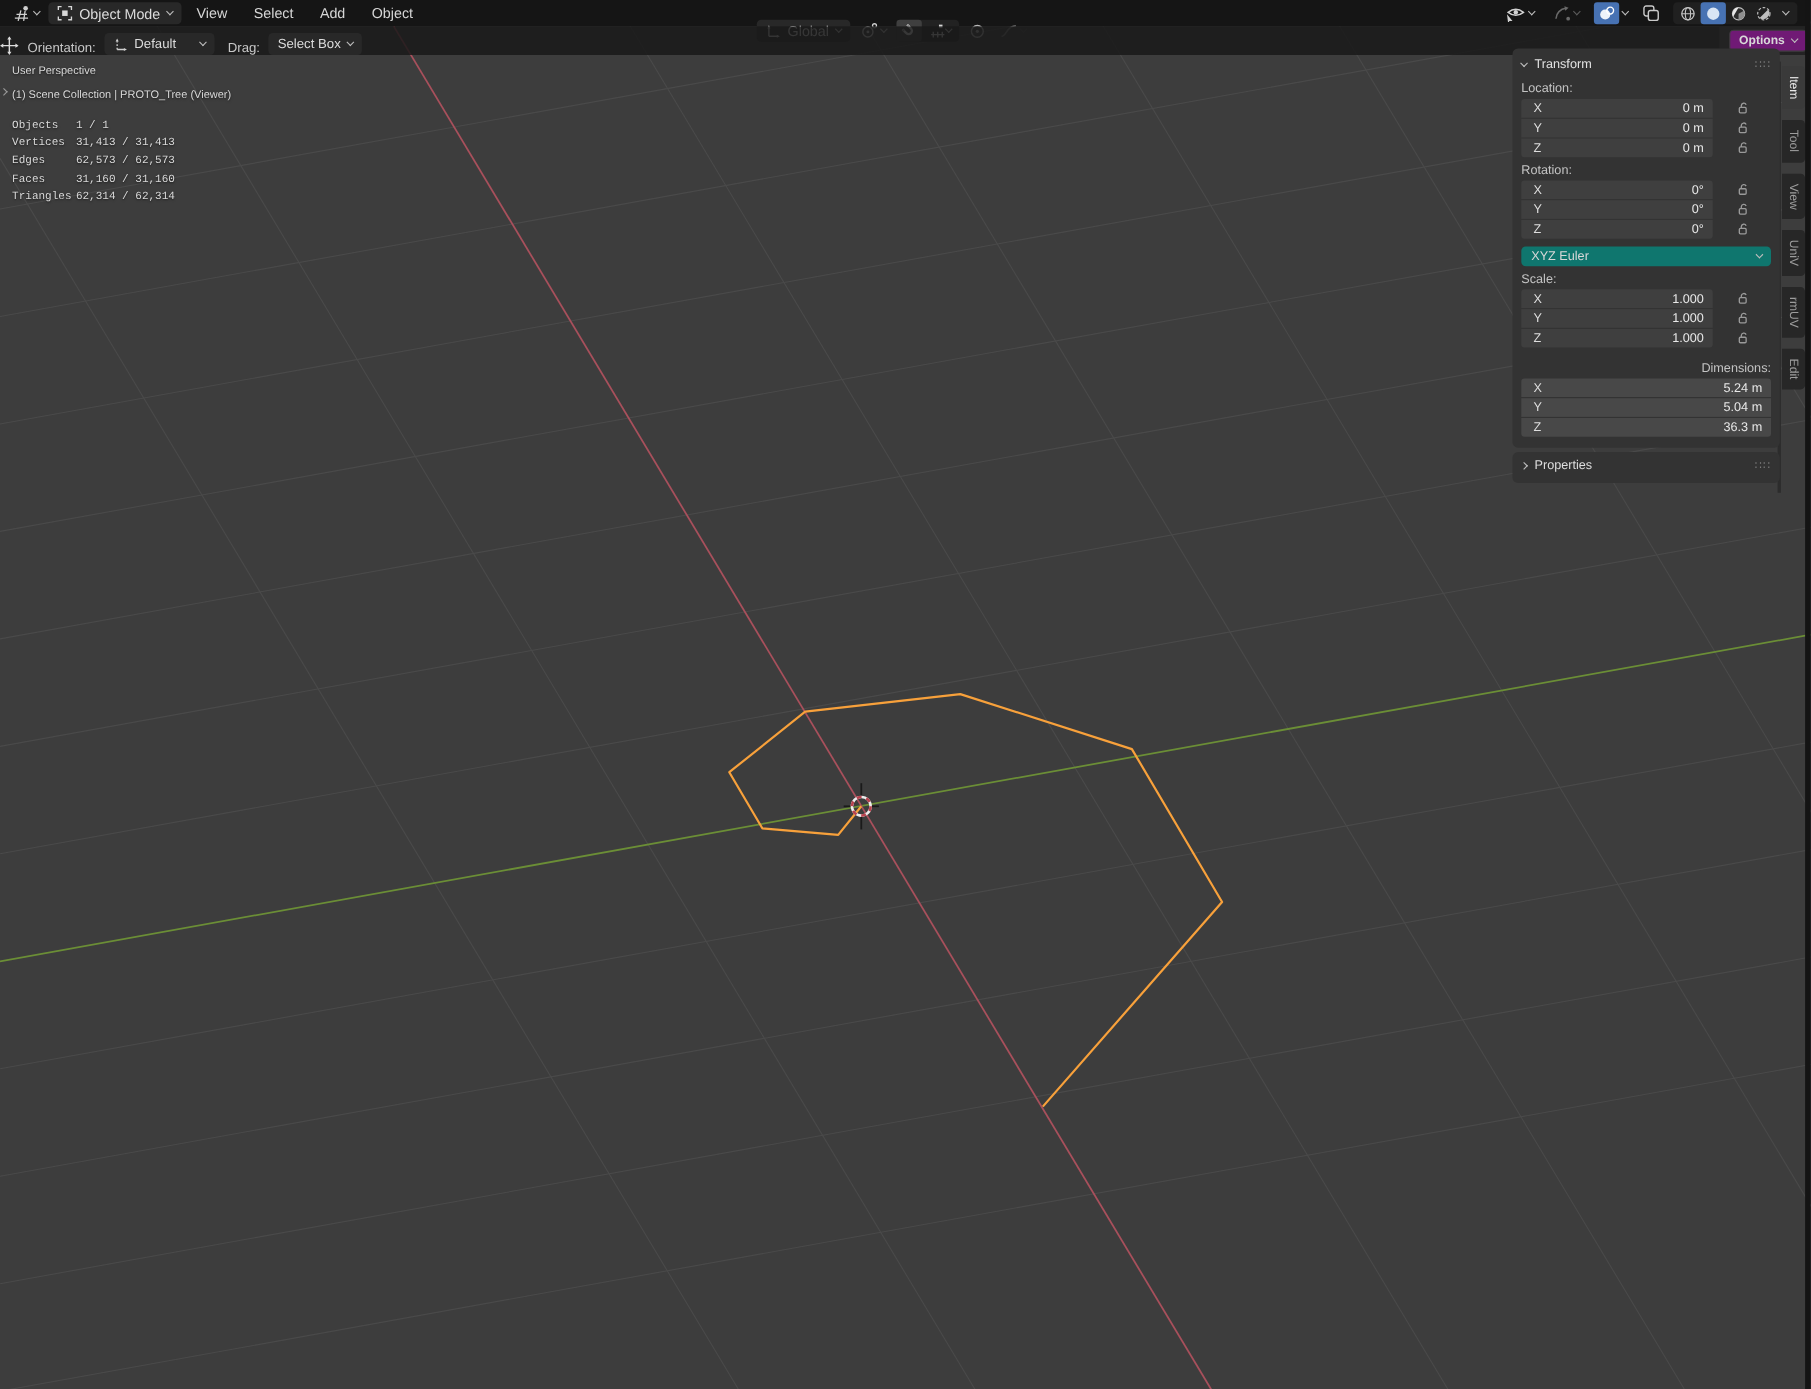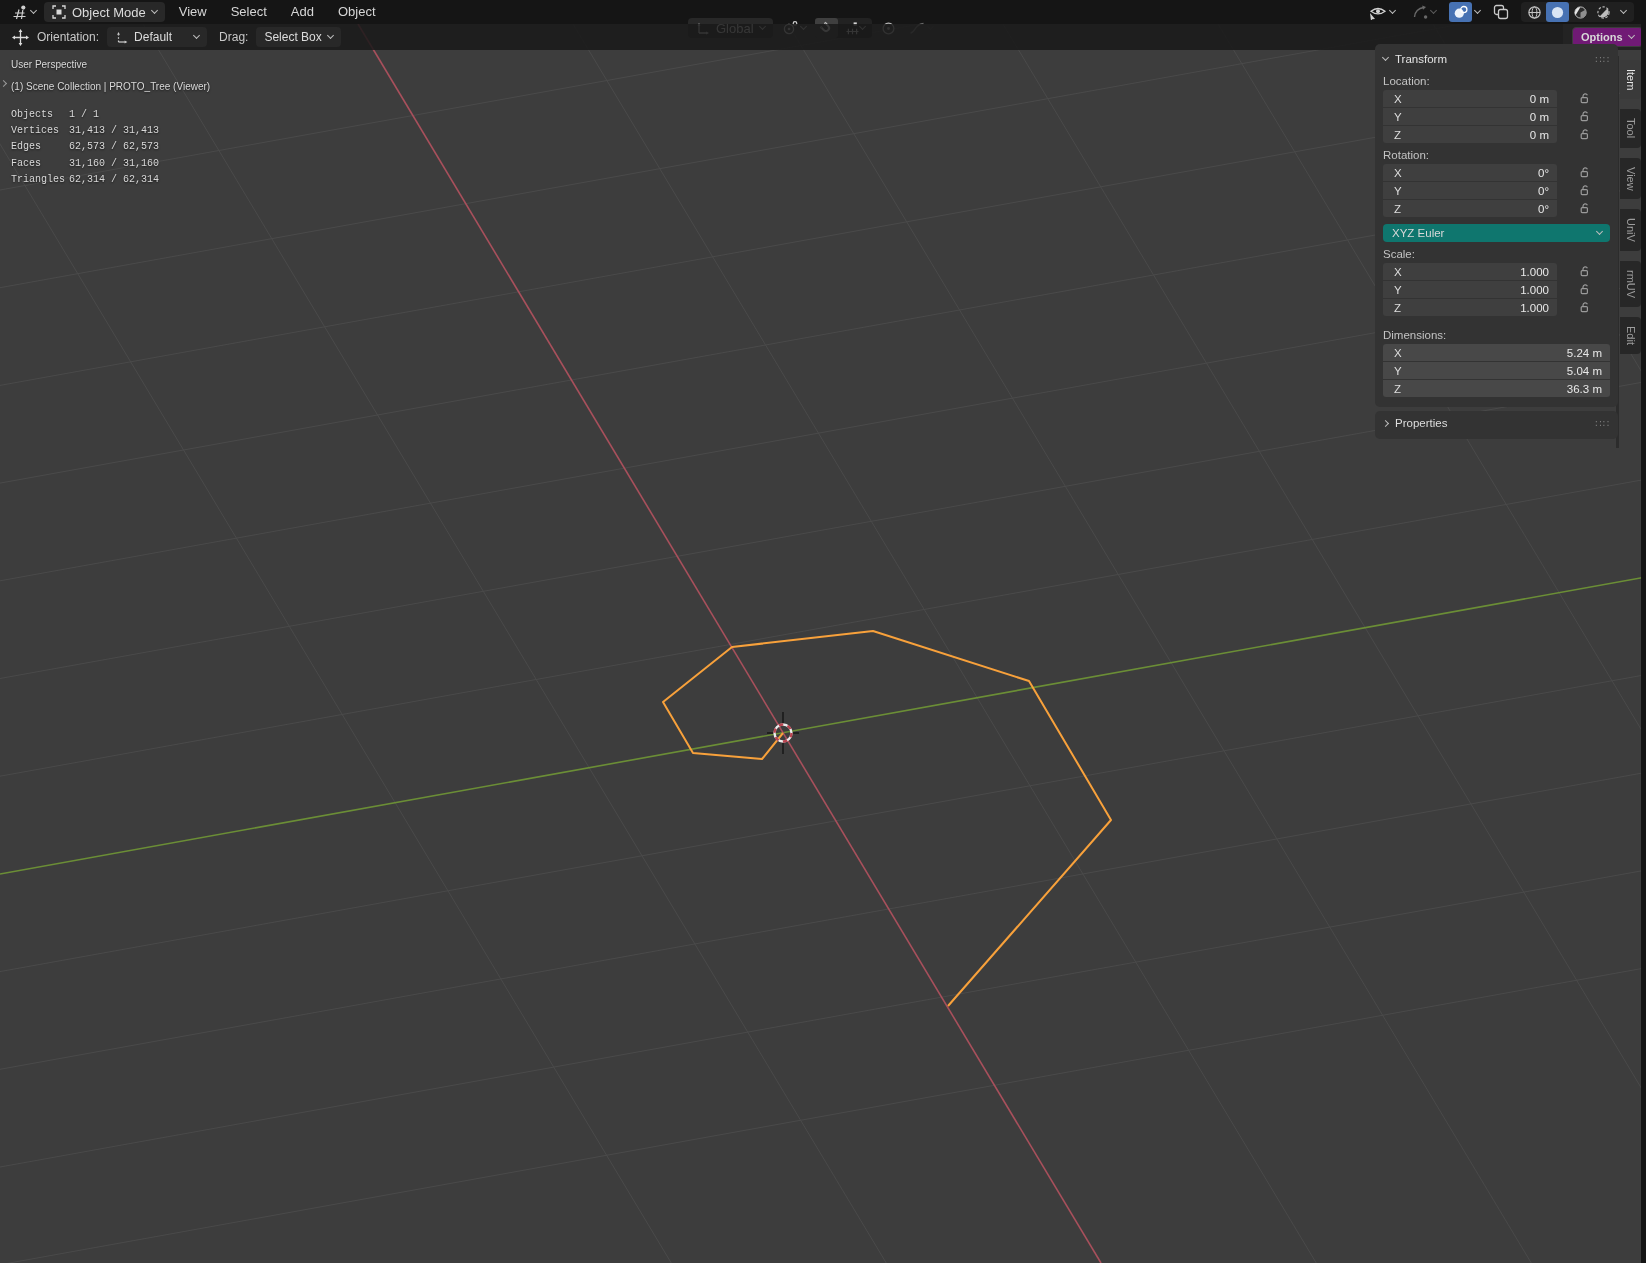--- a/index.html
+++ b/index.html
@@ -24,22 +24,22 @@
   .chev.dim{border-color:#5c5c5c;}
   .chev.sm{width:5px;height:5px;}
   .hdr-center{position:absolute;left:688px;top:16px;height:24px;display:flex;align-items:center;gap:5px;}
   .hdr-right{position:absolute;right:12px;top:0;height:24px;display:flex;align-items:center;gap:9px;}
   .btn-group{display:flex;align-items:center;background:#222;border-radius:4px;height:20px;}
   .seg{width:23px;height:20px;display:flex;align-items:center;justify-content:center;border-radius:3px;}
   .dim-icons{opacity:.45;}
 
   
   .tool-settings{position:absolute;left:0;top:24px;width:1646px;height:26px;
-                 background:rgba(25,25,25,0.85);display:flex;align-items:center;z-index:8;
-                 color:#c8c8c8;font-size:12px;gap:8px;padding-left:12px;}
+                 background:rgba(25,25,25,0.85);display:flex;align-items:flex-end;z-index:8;
+                 color:#c8c8c8;font-size:12px;gap:8px;}
   .options-zone{position:absolute;left:1563px;top:24px;width:78px;height:26px;background:#232323;
                 z-index:9;display:flex;align-items:center;}
   .options-btn{margin-left:9px;height:20px;background:#701a75;border:1px solid #3c3c3c;border-radius:4px;
                display:inline-flex;align-items:center;gap:6px;padding:0 8px;color:#d8d8d8;font-size:11px;font-weight:bold;}
 
   
   .vp-text{position:absolute;left:11px;top:57px;z-index:4;color:#d9d9d9;font-size:10px;
            text-shadow:0 1px 2px rgba(0,0,0,.6);line-height:16px;}
   .vp-text .row2{margin-top:6px;}
   .stats{margin-top:12px;}
@@ -441,21 +441,21 @@
           </span>
           <span class="lock">
             <svg class="ic" width="13" height="13" viewBox="0 0 13 13">
                 <path d="M5,5.6 V4 a2.3,2.3 0 0 1 4.4,-0.8" stroke="#9a9a9a" stroke-width="1.2" fill="none"></path>
                 <rect x="3.2" y="5.6" width="6.2" height="5" rx="1" stroke="#9a9a9a" stroke-width="1.2" fill="none"></rect>
               </svg>
           </span>
         </div>
       </div>
 
-      <div class="sec-label" style="margin-top:13px;">Dimensions:</div>
+      <div class="sec-label" style="margin-top:13px;text-align:right;">Dimensions:</div>
       <div class="rows3">
         <div class="row">
           <span class="field wide">
             <span>X</span>
             <span class="val">5.24 m</span>
           </span>
         </div>
         <div class="row">
           <span class="field wide">
             <span>Y</span>

